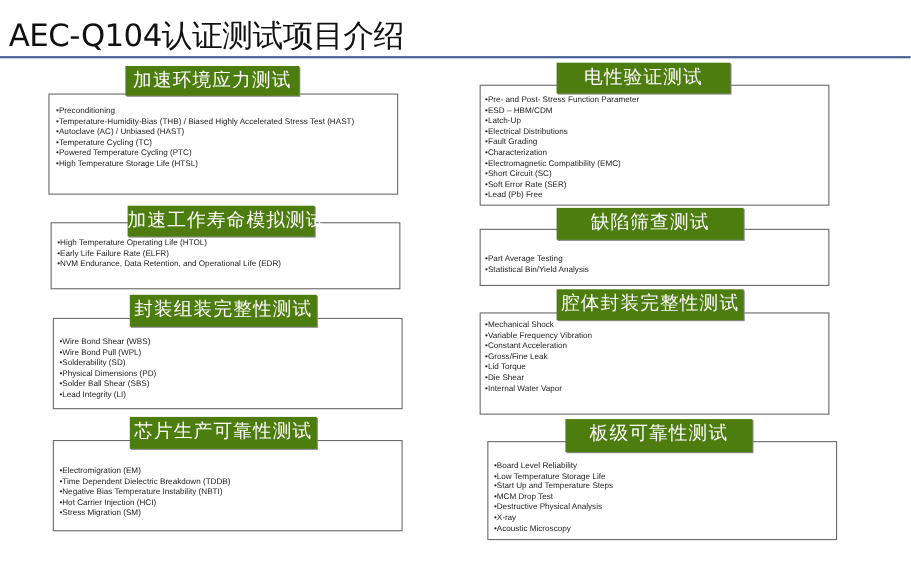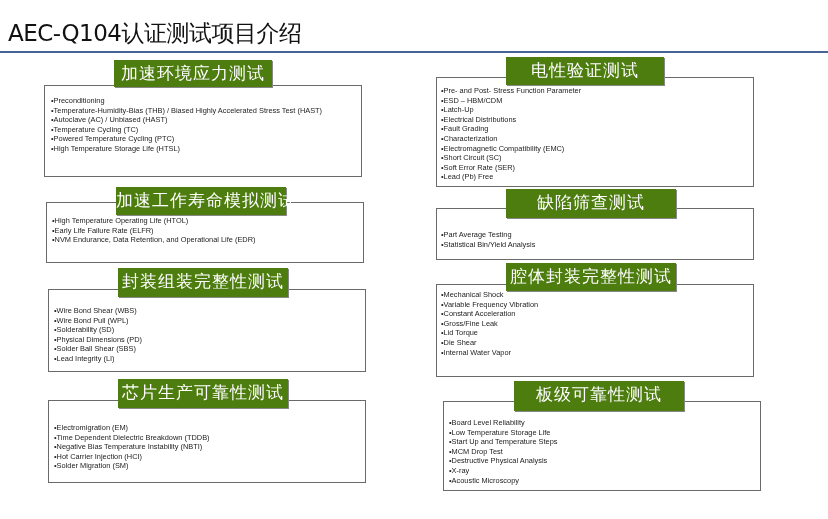--- a/index.html
+++ b/index.html
@@ -1,21 +1,21 @@
 <!DOCTYPE html>
 <html><head>
 <meta charset="utf-8">
 <style>
   * { margin: 0; padding: 0; box-sizing: border-box; }
   html, body { width: 828px; height: 519px; background: #ffffff; overflow: hidden; }
   body { position: relative; font-family: "Liberation Sans", "DejaVu Sans", sans-serif; color: #111; }
   .page-title {
     position: absolute; left: 8px; top: 16px;
     font-family: "DejaVu Sans", "Liberation Sans", sans-serif;
-    font-size: 23px; line-height: 34px; color: #111; letter-spacing: -0.5px;
+    font-size: 28px; line-height: 34px; color: #111; letter-spacing: -0.5px;
     white-space: nowrap;
   }
   .title-rule {
     position: absolute; left: 0; top: 51px; width: 828px; height: 2px;
     background: #4a6396;
   }
   .section-box {
     position: absolute; border: 1.5px solid #6a6a6a; background: #fff;
   }
   .section-label {
@@ -69,21 +69,21 @@
   <li>•Lead Integrity (LI)</li>
 </ul>
 
 <div class="section-box" style="left:48px; top:400px; width:318px; height:83px;"></div>
 <div class="section-label" style="left:118px; top:379px; width:170px; height:29px;">芯片生产可靠性测试</div>
 <ul class="item-list" style="left:54px; top:423px; width:300px;">
   <li>•Electromigration (EM)</li>
   <li>•Time Dependent Dielectric Breakdown (TDDB)</li>
   <li>•Negative Bias Temperature Instability (NBTI)</li>
   <li>•Hot Carrier Injection (HCI)</li>
-  <li>•Solder Migration (SM)</li>
+  <li>•Stress Migration (SM)</li>
 </ul>
 
 <div class="section-box" style="left:436px; top:77px; width:318px; height:110px;"></div>
 <div class="section-label" style="left:506px; top:57px; width:158px; height:28px;">电性验证测试</div>
 <ul class="item-list" style="left:441px; top:86px; width:300px;">
   <li>•Pre- and Post- Stress Function Parameter</li>
   <li>•ESD – HBM/CDM</li>
   <li>•Latch-Up</li>
   <li>•Electrical Distributions</li>
   <li>•Fault Grading</li>

